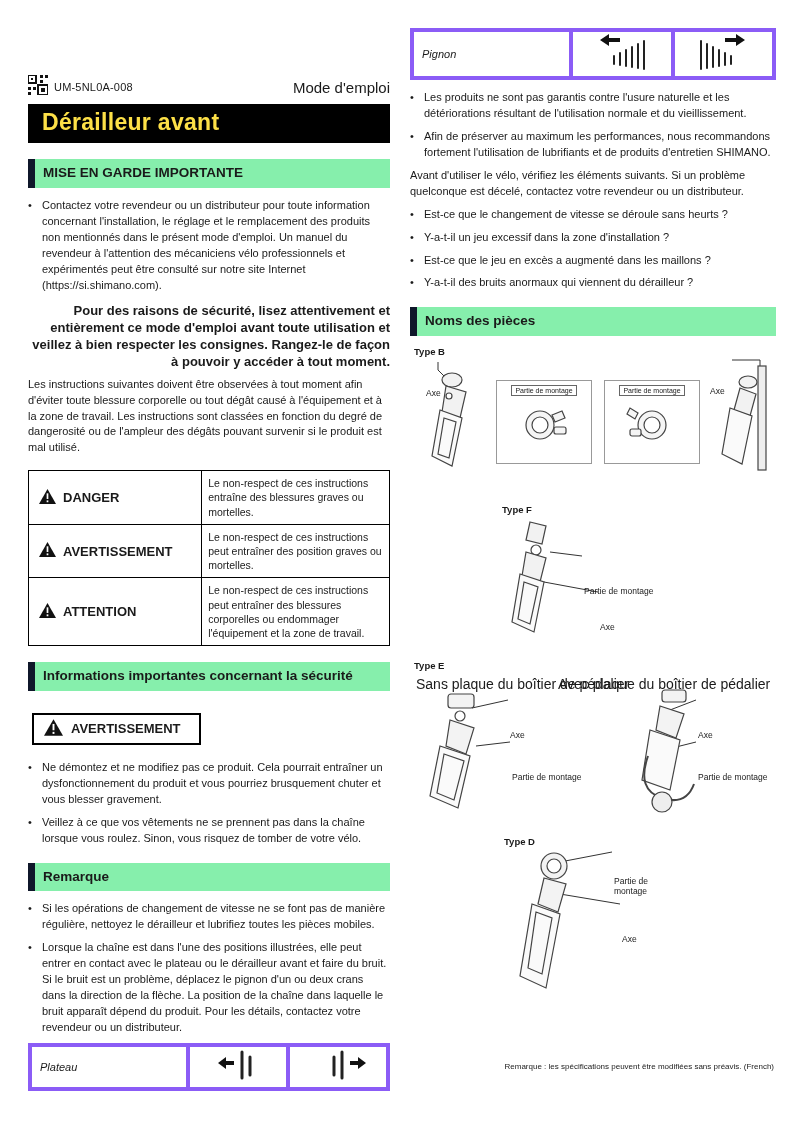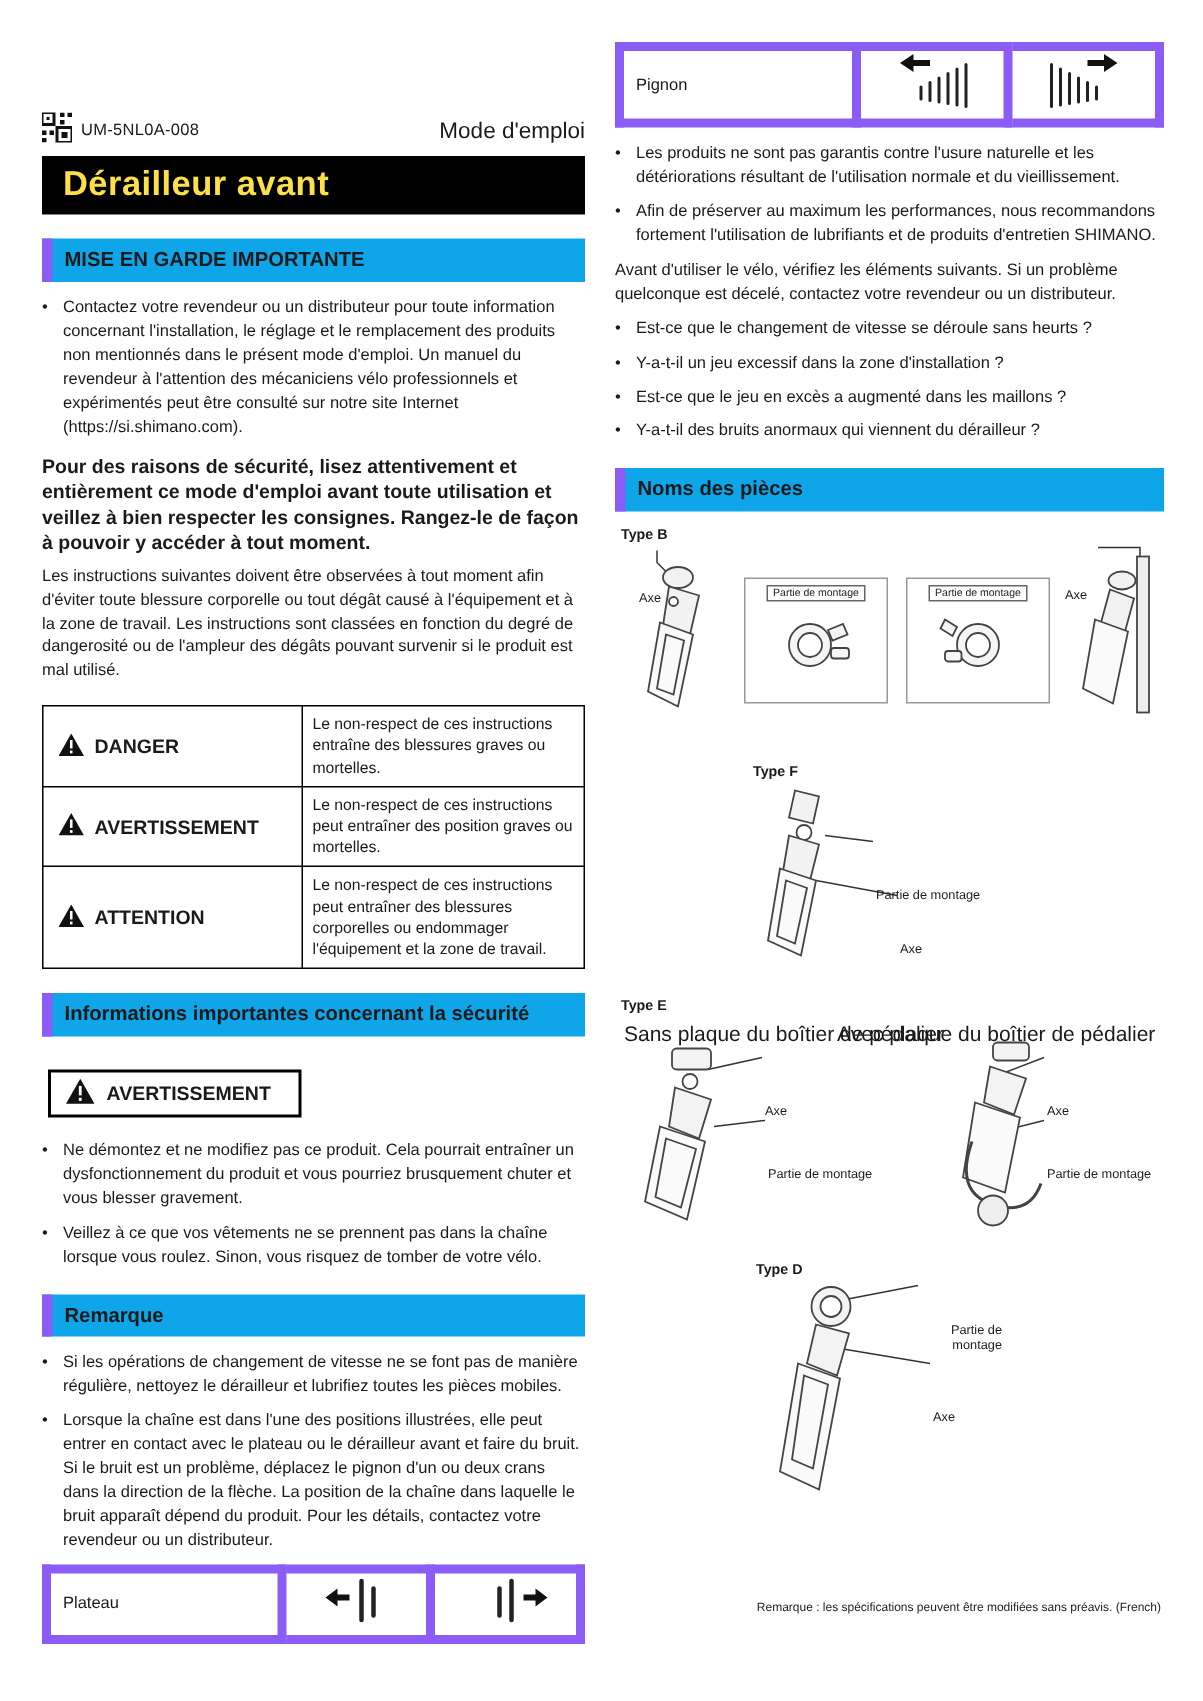--- a/index.html
+++ b/index.html
@@ -11,50 +11,50 @@
   .col-right { position:absolute; left:410px; top:28px; width:366px; }
 
   
   .doc-header { display:flex; align-items:center; height:22px; }
   .doc-number { font-size:11px; margin-left:6px; letter-spacing:.2px; }
   .doc-type   { margin-left:auto; font-size:15px; }
   .title-banner { background:#000; color:#fde047; font-weight:bold; font-size:23px;
                   padding:5px 14px 7px; margin-top:6px; letter-spacing:.3px; }
 
   
-  .section-h { background:#0ea5e9; border-left:7px solid #8b5cf6; font-weight:bold;
+  .section-h { background:#86efac; border-left:7px solid #0f172a; font-weight:bold;
                font-size:13.5px; padding:6px 8px; margin:16px 0 10px; line-height:1.25; }
   .nowrap { white-space:nowrap; }
 
   
   p.body   { font-size:11px; line-height:1.45; margin:6px 0; }
-  p.bold-lead { font-size:13px; font-weight:bold; line-height:1.33; margin:8px 0 6px; }
+  p.bold-lead { font-size:13px; font-weight:bold; line-height:1.33; margin:8px 0 6px;text-align:right; }
   .bullet  { display:flex; font-size:11px; line-height:1.45; margin:7px 0; }
   .bullet .dot { width:14px; flex:none; text-align:left; }
   .bold-note { font-size:11px; font-weight:bold; line-height:1.4; margin:4px 0 8px 14px; }
 
   
   table.warn-table { border-collapse:collapse; width:100%; margin:14px 0 0; }
   table.warn-table td { border:1px solid #000; padding:5px 6px; vertical-align:middle; }
   td.warn-label-cell { width:48%; }
   .warn-label-inner { display:flex; align-items:center; gap:7px; font-weight:bold; font-size:13px; padding-left:4px; }
   td.warn-text { font-size:10.5px; line-height:1.35; }
 
   
   .warn-box { display:inline-flex; align-items:center; gap:8px; border:2px solid #000;
               padding:4px 18px 4px 10px; font-weight:bold; font-size:13px; margin:12px 0 8px 4px; }
 
   
   table.icon-table { border-collapse:collapse; width:100%; }
-  table.icon-table td { border:6px solid #8b5cf6; height:44px; vertical-align:middle; }
+  table.icon-table td { border:4px solid #8b5cf6; height:44px; vertical-align:middle;font-style:italic; }
   td.it-label { font-size:11px; padding-left:8px; width:44%; }
   td.it-icon  { text-align:center; width:28%; }
 
   
-  .type-block { position:relative; margin-top:8px;text-align:right; }
+  .type-block { position:relative; margin-top:8px; }
   .dg { position:absolute; left:0; top:0; }
   .type-title { position:absolute; font-weight:bold; font-size:9.5px; }
   .callout { position:absolute; font-size:8.5px; white-space:nowrap;margin-top:36px; }
   .callout.wrap { white-space:normal; width:54px; line-height:1.2; }
   .subtitle { position:absolute; font-size:14px; white-space:nowrap; }
   .enlarge-box { position:absolute; width:96px; height:84px; border:1px solid #999;
                  display:flex; flex-direction:column; align-items:center; padding-top:4px; background:#fff; }
   .enlarge-label { border:1px solid #666; font-size:7px; padding:1px 3px; background:#fff; white-space:nowrap; }
   .enlarge-box svg { margin-top:5px; }
 

